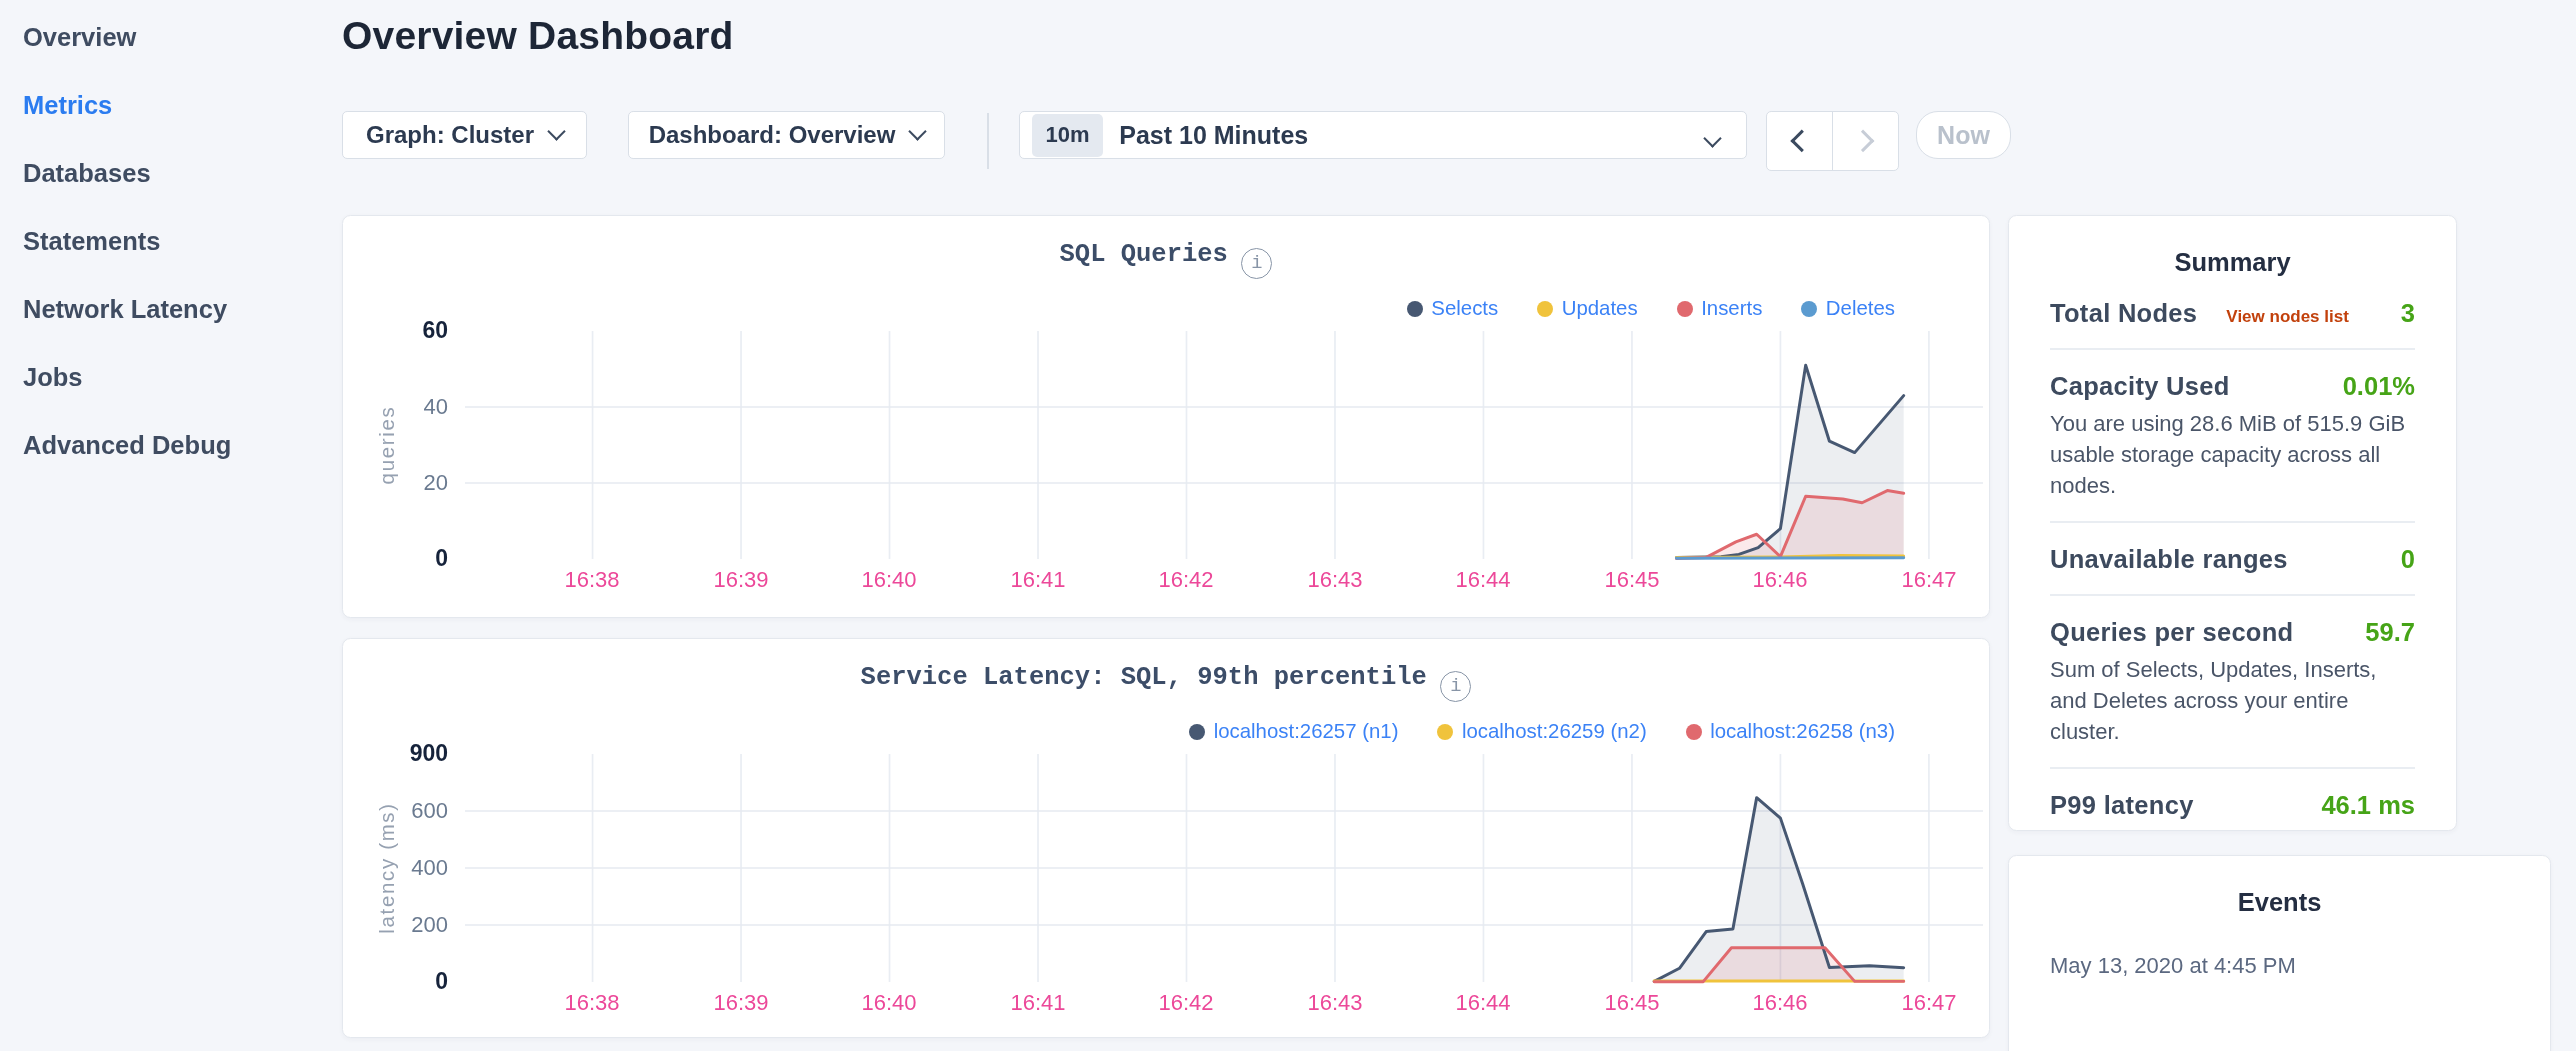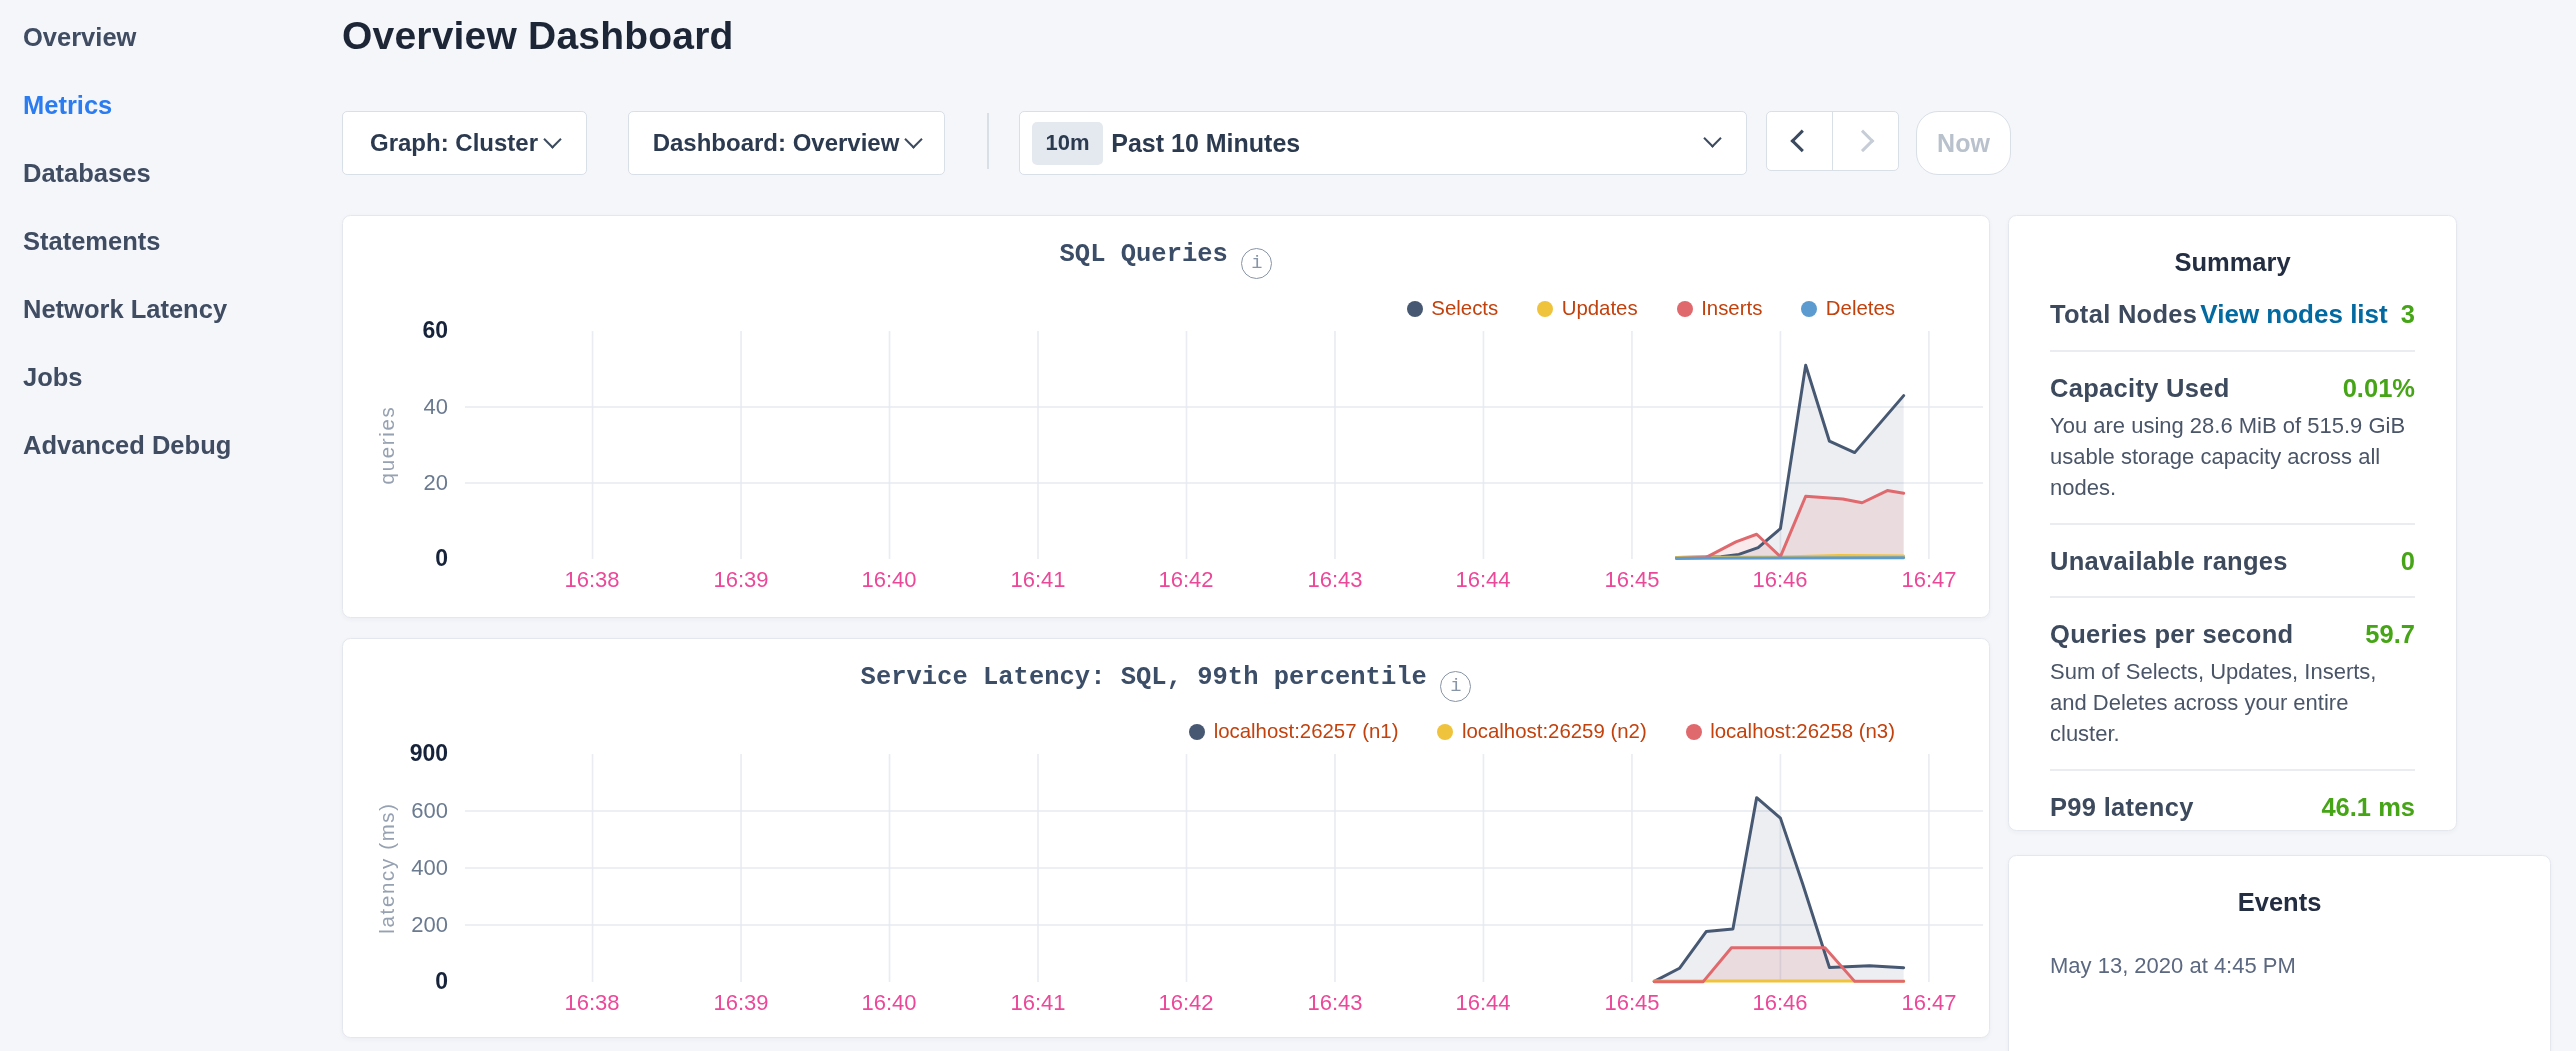--- a/index.html
+++ b/index.html
@@ -18,23 +18,23 @@
   .sidebar li.active{color:#2b7cf0;font-weight:700;}
   
   .main{position:absolute;left:342px;top:0;width:1648px;height:1051px;}
   .page-title{
     margin:0;position:absolute;left:0;top:13.6px;
     font-size:39px;font-weight:700;color:#1d2636;letter-spacing:0.2px;
   }
   
   .controls{position:absolute;left:0;top:111px;height:61px;width:100%;}
   .ctl-btn{
-    position:absolute;height:64px;background:#fff;border:1.7px solid #d9dfe7;border-radius:5.1px;
+    position:absolute;height:48px;background:#fff;border:1.7px solid #d9dfe7;border-radius:5.1px;
     font-family:"Liberation Sans",sans-serif;font-size:24px;font-weight:700;color:#2c3a50;
-    display:flex;align-items:center;justify-content:center;gap:8px;cursor:pointer;box-sizing:border-box;
+    display:flex;align-items:center;justify-content:center;gap:16px;cursor:pointer;box-sizing:border-box;
   }
   .chev{display:inline-block;width:11px;height:11px;border:solid #3b4a5f;border-width:0 2.6px 2.6px 0;}
   .chev.down{transform:rotate(45deg);margin-top:-6.8px;}
   .chev.left{transform:rotate(135deg);margin-left:5.1px;}
   .chev.right{transform:rotate(-45deg);margin-right:5.1px;border-color:#c7cdd7;}
   .graph-btn{left:0;width:245px;}
   .dash-btn{left:286px;width:317px;}
   .vdiv{position:absolute;left:645px;top:1.7px;width:1.7px;height:56px;background:#d9dfe7;}
   .time-btn{left:677px;width:728px;justify-content:flex-start;padding:0 25.5px 0 12px;}
   .time-badge{
@@ -68,41 +68,41 @@
   }
   .info-icon{
     display:inline-block;width:29px;height:29px;border:1.7px solid #8895a7;border-radius:50%;
     font-size:18.7px;line-height:29px;color:#8895a7;font-weight:400;vertical-align:-6.8px;margin-left:13.6px;text-align:center;
   }
   .legend{
     position:absolute;right:94px;top:81px;display:flex;gap:39px;align-items:center;
   }
   .legend-item{display:flex;align-items:center;gap:8.5px;}
   .legend-dot{width:16px;height:16px;border-radius:50%;}
-  .legend-label{font-size:20.4px;color:#c2410c;}
+  .legend-label{font-size:20.4px;color:#3b82f6;}
   .ytick{
     position:absolute;width:60px;text-align:right;font-size:22px;color:#6a7a90;line-height:27px;
   }
   .ytick.strong{font-weight:700;color:#16233b;font-size:23px;}
   .xtick{
     position:absolute;width:136px;text-align:center;font-size:22px;color:#ec4899;
   }
   .axis-label{
     position:absolute;font-size:20.4px;color:#96a1b1;letter-spacing:1.7px;white-space:nowrap;
     transform:translate(-50%,-50%) rotate(-90deg);
   }
   .plot-svg{position:absolute;overflow:visible;}
   
   .rightcol{position:absolute;left:2008px;top:215px;width:543px;height:836px;}
   .summary-card{left:0;top:0;width:449px;height:616px;padding:32px 41px;}
   .panel-title{margin:0;text-align:center;font-size:25.5px;font-weight:700;color:#242e42;}
   .sum-row{margin-top:22px;}
   .sum-head{display:flex;justify-content:space-between;align-items:baseline;}
   .sum-label{font-size:25.5px;font-weight:700;color:#3d4a5e;letter-spacing:0.3px;}
-  .sum-link{font-size:26px;font-weight:700;color:#0369a1;margin-left:3px;cursor:pointer;text-decoration:none;}
+  .sum-link{font-size:17px;font-weight:700;color:#c2410c;margin-left:29px;cursor:pointer;text-decoration:none;}
   .sum-value{font-size:25.5px;font-weight:700;color:#46a417;white-space:nowrap;}
   .sum-desc{margin-top:6.8px;font-size:22px;line-height:31px;color:#4a5568;}
   .sum-divider{height:1.7px;background:#e9edf2;margin-top:20.4px;}
   .events-card{left:0;top:640px;width:543px;height:323px;padding:32px 41px;}
   .event-item{margin-top:36px;}
   .event-msg{font-size:24px;line-height:37px;color:#2f3d55;}
   .event-time{margin-top:6.8px;font-size:22px;color:#5b6880;}
 </style>
 </head>
 <body>

